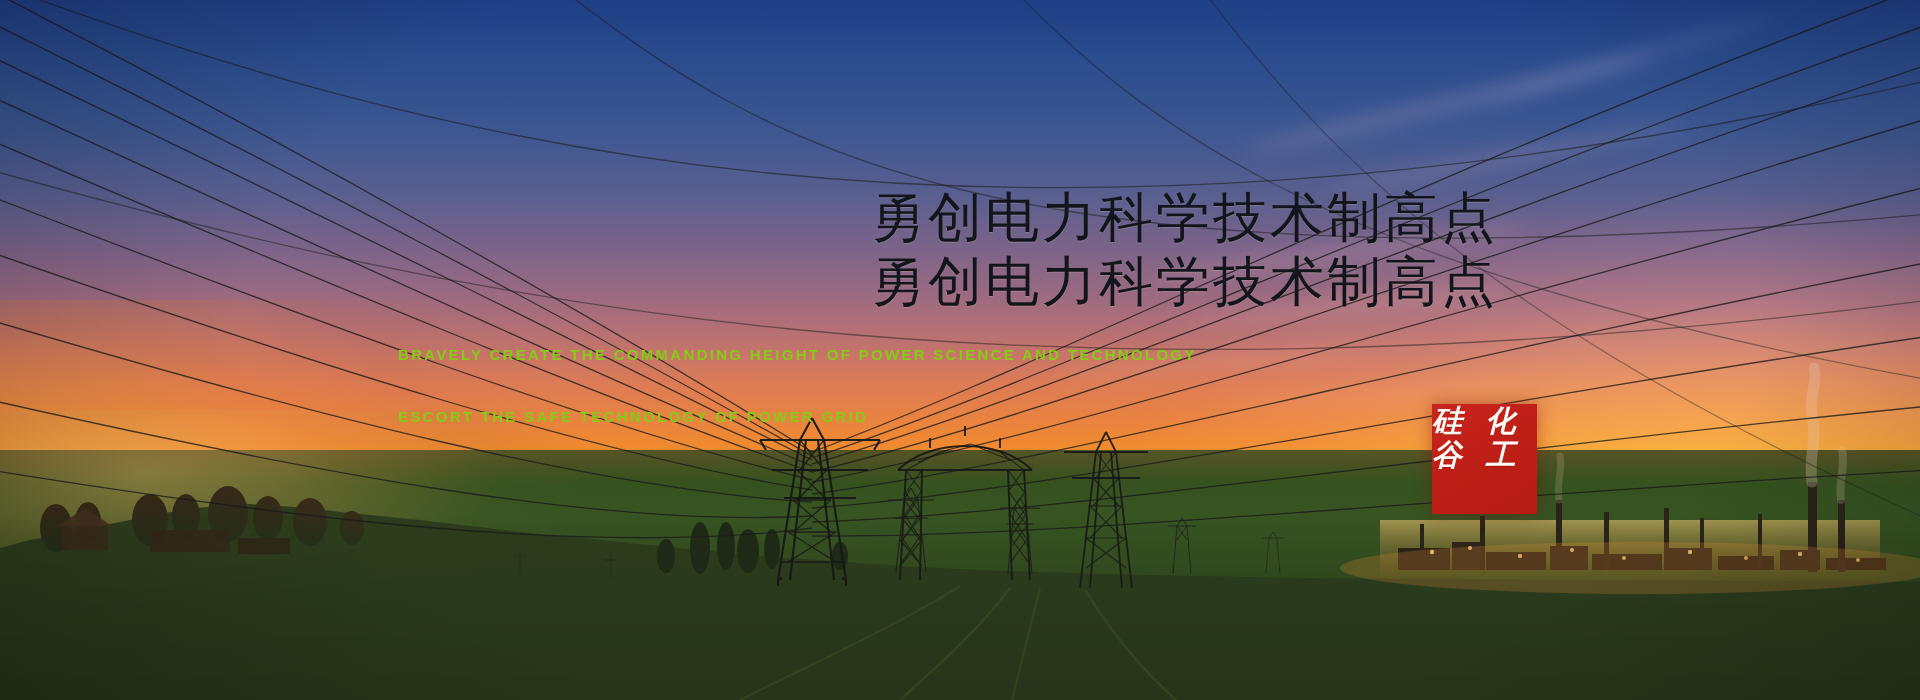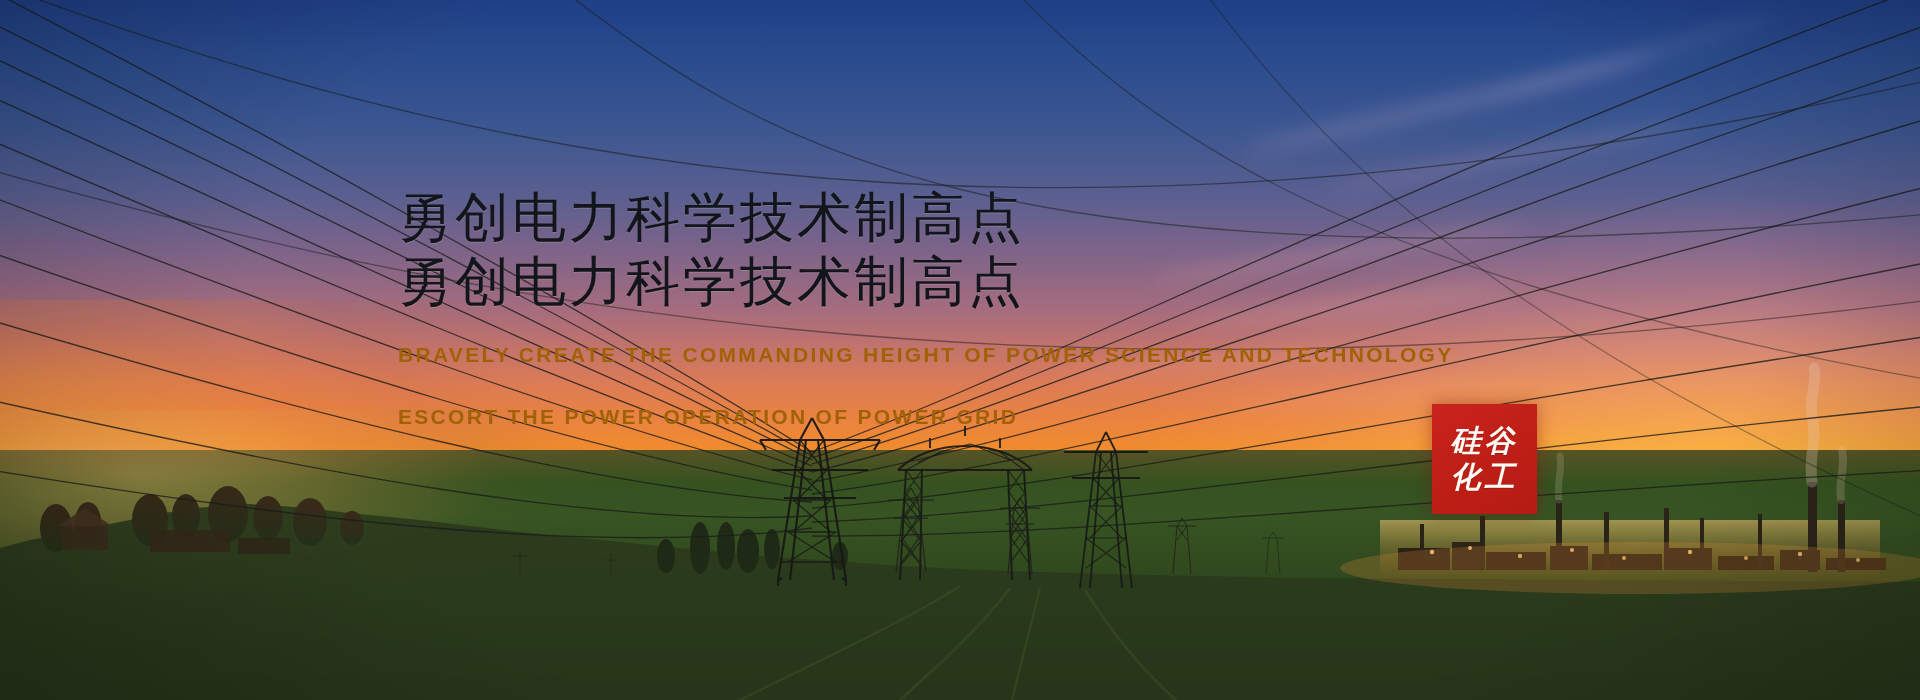--- a/index.html
+++ b/index.html
@@ -108,42 +108,43 @@
   
   .copy{position:absolute;left:398px;top:185px;width:1100px;}
   .headline{
     color:#12161c;
     font-size:54px;
     line-height:64px;
     letter-spacing:3px;
     font-weight:400;
     white-space:nowrap;
     text-shadow:0 1px 1px rgba(255,225,190,.18);
+    text-align:right;
   }
   .subline{
     margin-top:22px;
-    color:#a16207;
-    font-size:21px;
+    color:#84cc16;
+    font-size:15px;
     line-height:40px;
     letter-spacing:2.3px;
     font-weight:700;
     white-space:nowrap;
   }
 
   
   .seal{
     position:absolute;left:1432px;top:404px;
     width:105px;height:110px;
     background:linear-gradient(150deg,#c9241d 0%,#bf1f17 45%,#b51c14 100%);
     box-shadow:0 0 16px rgba(120,20,10,.45);
   }
   .seal-inner{
     position:absolute;inset:0;
-    display:flex;flex-direction:column;
-    align-items:center;justify-content:center;
+    display:flex;flex-direction:row;
+    justify-content:center;
     gap:2px;
   }
   .seal-row{
     color:#fdfbf6;
     font-family:"DejaVu Serif","Liberation Serif",serif;
     font-size:30px;
     line-height:34px;
     letter-spacing:4px;
     font-weight:700;
     font-style:italic;
@@ -409,21 +410,21 @@
       <path d="M960,586 C 900,624 820,660 740,700"></path>
     </g>
   </svg>
 
   <div class="layer" style="background:radial-gradient(ellipse 1400px 760px at 52% 46%, rgba(0,0,0,0) 54%, rgba(0,0,0,.22) 88%, rgba(0,0,0,.34) 100%);"></div>
 
   <div class="copy">
     <div class="headline">勇创电力科学技术制高点</div>
     <div class="headline">勇创电力科学技术制高点</div>
     <div class="subline">BRAVELY CREATE THE COMMANDING HEIGHT OF POWER SCIENCE AND TECHNOLOGY</div>
-    <div class="subline">ESCORT THE POWER OPERATION OF POWER GRID</div>
+    <div class="subline">ESCORT THE SAFE TECHNOLOGY OF POWER GRID</div>
   </div>
 
   <div class="seal">
     <div class="seal-inner">
       <div class="seal-row">硅谷</div>
       <div class="seal-row">化工</div>
     </div>
   </div>
 
 </div>

